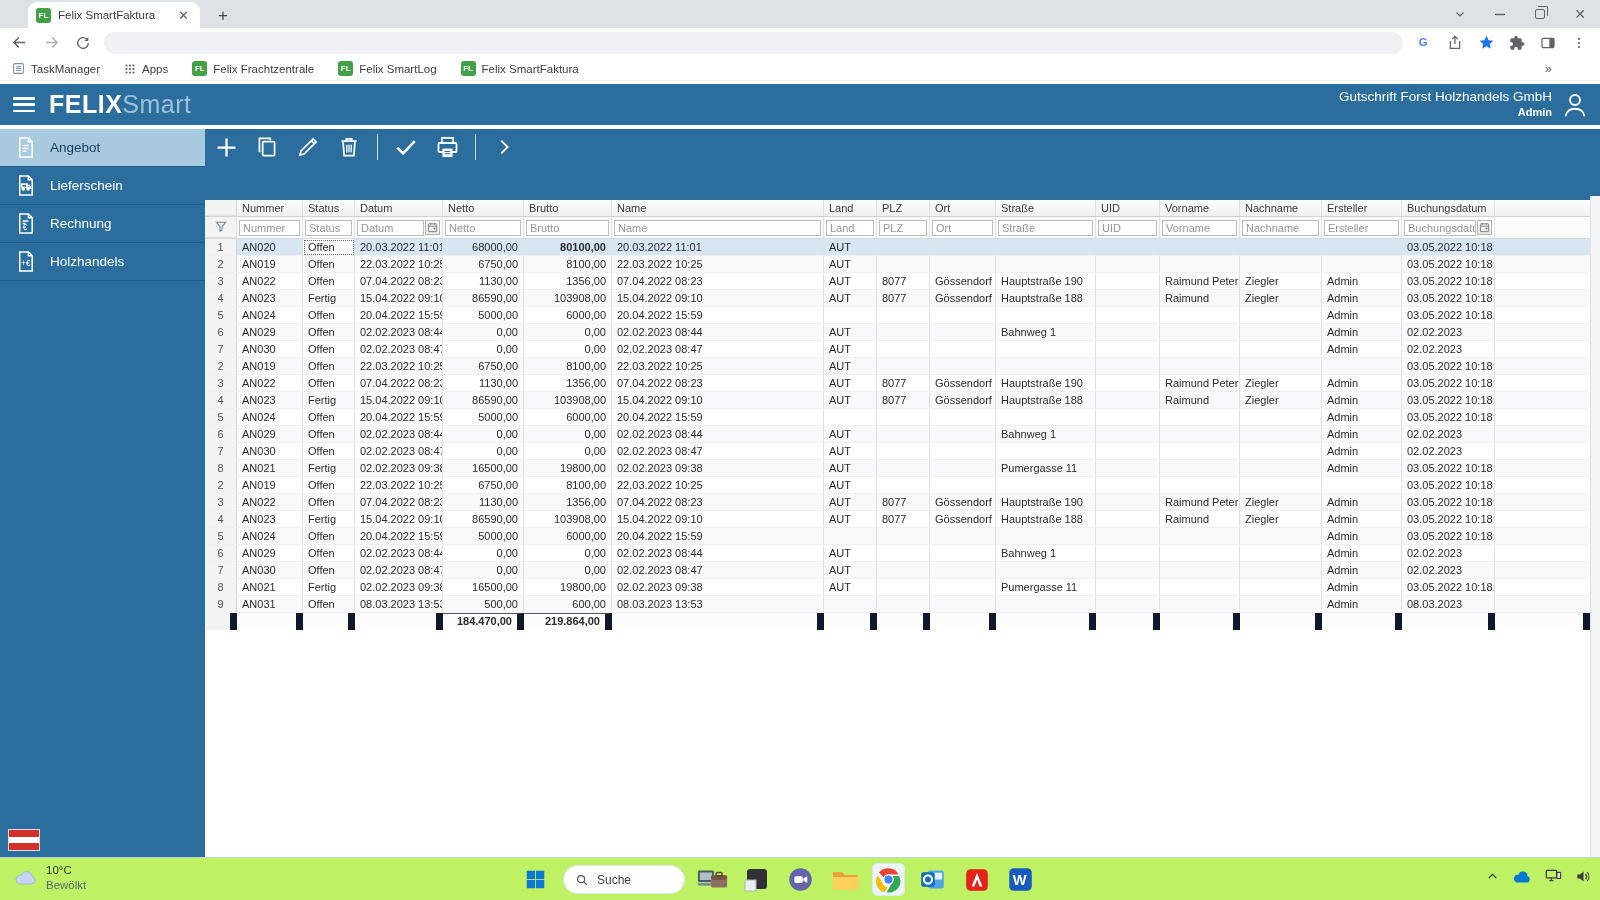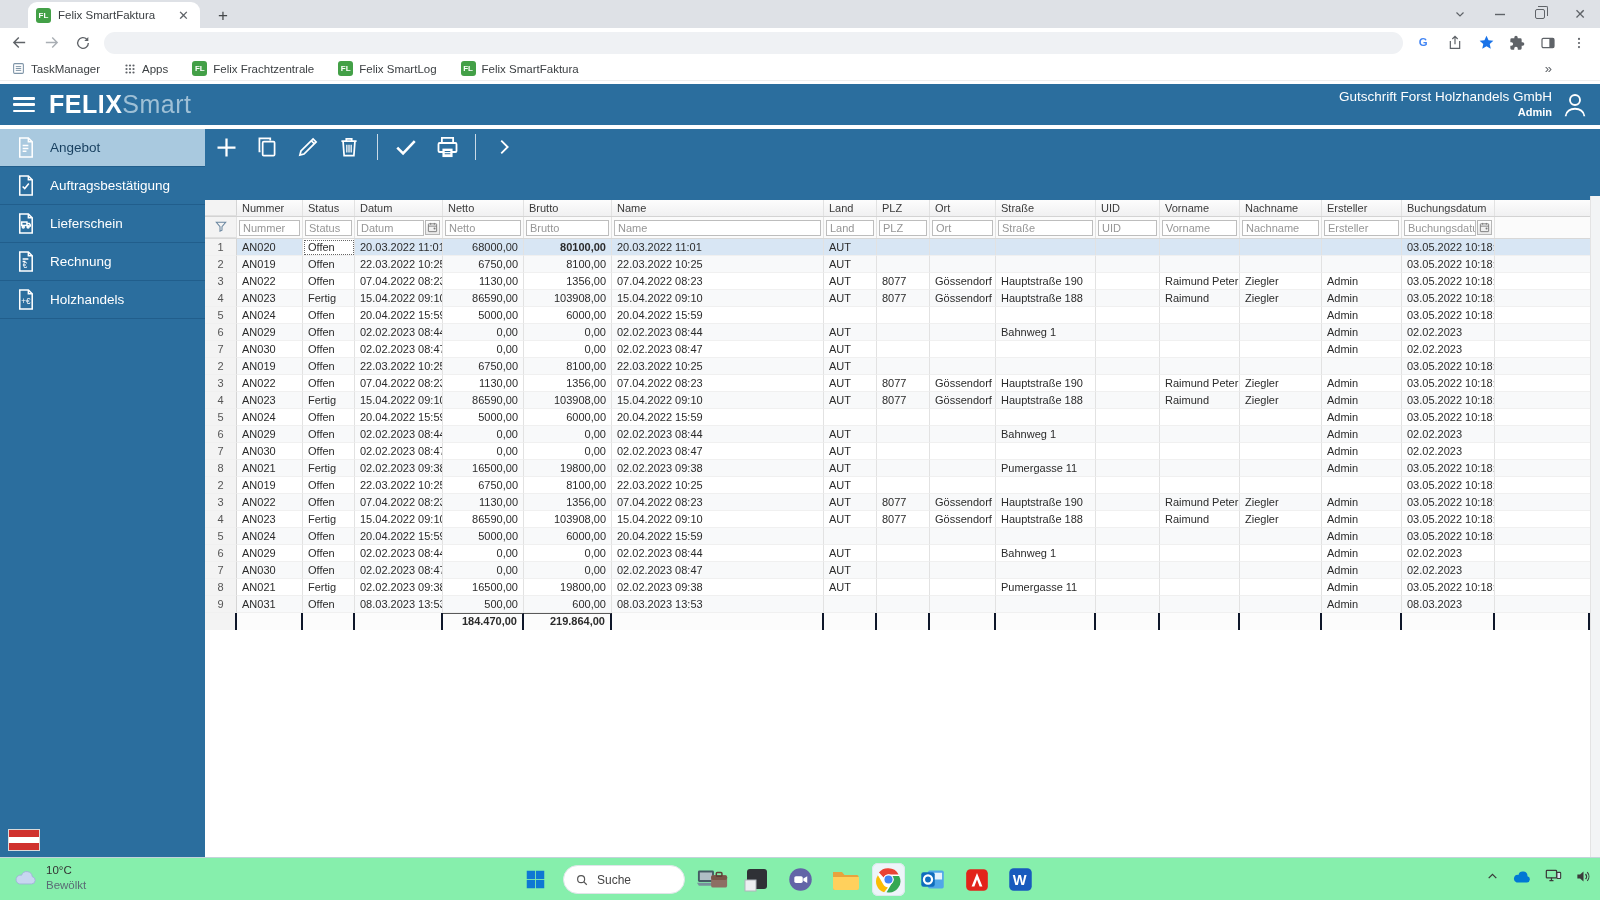--- a/index.html
+++ b/index.html
@@ -82,24 +82,24 @@
   .g-data.alt{background:#F8F9FA;}
   .g-data.sel{background:#D8E6F4;}
   .g-data.sel .cell.focus{background:#fff;outline:1px dotted #666;outline-offset:-2px;}
   .num{text-align:right;}
   .f-cell{display:flex;align-items:center;padding:0 2px;border-right:1px solid #E2E2E2;}
   .f-input{flex:1;height:16px;border:1px solid #BDBDBD;background:#fff;font-size:11px;color:#969696;
            line-height:14px;padding:0 3px;white-space:nowrap;overflow:hidden;font-family:"Liberation Sans",sans-serif;}
   .cal-btn{width:15px;height:15px;border:1px solid #B5B5B5;background:linear-gradient(#FFF,#E8E8E8);margin-left:1px;
            flex:none;display:flex;align-items:center;justify-content:center;}
   .g-total{height:17px;background:#FCFCFC;}
-  .g-total .cell{border-bottom:none;border-right:2px solid #0f172a;line-height:15px;}
+  .g-total .cell{border-bottom:none;border-right:7px solid #0f172a;line-height:15px;}
   .g-total .tval{font-weight:bold;border-top:1px solid #5A5A5A;}
   
-  .taskbar{position:absolute;top:857px;left:0;width:1600px;height:43px;background:#86efac;border-top:1px solid #C3D3DA;}
+  .taskbar{position:absolute;top:857px;left:0;width:1600px;height:43px;background:#bef264;border-top:1px solid #C3D3DA;}
   .weather{position:absolute;left:14px;top:5px;display:flex;align-items:center;gap:8px;}
   .w-temp{font-size:11.5px;color:#333;line-height:1.3;}
   .w-cond{font-size:11.5px;color:#5A6B75;line-height:1.3;}
   .tb-center{position:absolute;left:519px;top:5px;display:flex;align-items:center;gap:11px;height:33px;}
   .tb-app{width:33px;height:33px;display:flex;align-items:center;justify-content:center;border-radius:6px;}
   .tb-app.active{background:#EDF5F9;box-shadow:0 0 0 1px #DCE8EE inset;}
   .tb-search{width:122px;height:29px;background:#fff;border:1px solid #DFE5E8;border-radius:15px;
              display:flex;align-items:center;gap:8px;padding-left:11px;font-size:12px;color:#444;}
   .tray{position:absolute;right:8px;top:11px;display:flex;align-items:center;gap:13px;color:#3A3A3A;}
   svg{display:block;}
@@ -259,30 +259,20 @@
         <nav>
             <div class="sb-item active">
               <span class="s-icon">
                 <svg width="23" height="23" viewBox="0 0 24 24">
                   <path d="M6 2h9l4 4v16H6z" fill="none" stroke="#fff" stroke-width="1.6"></path>
                   <path d="M15 2v4h4" fill="none" stroke="#fff" stroke-width="1.6"></path>
                   <path d="M9 10h6M9 13h6M9 16h4" fill="none" stroke="#fff" stroke-width="1.6"></path>
                 </svg>
               </span>
               <span>Angebot</span>
-            </div>
-            <div class="sb-item">
-              <span class="s-icon">
-                <svg width="23" height="23" viewBox="0 0 24 24">
-                  <path d="M6 2h9l4 4v16H6z" fill="none" stroke="#fff" stroke-width="1.6"></path>
-                  <path d="M15 2v4h4" fill="none" stroke="#fff" stroke-width="1.6"></path>
-                  <path d="M9 13l2.2 2.2L15.5 10" fill="none" stroke="#fff" stroke-width="1.6"></path>
-                </svg>
-              </span>
-              <span>Auftragsbestätigung</span>
             </div>
             <div class="sb-item">
               <span class="s-icon">
                 <svg width="23" height="23" viewBox="0 0 24 24">
                   <path d="M6 2h9l4 4v16H6z" fill="none" stroke="#fff" stroke-width="1.6"></path>
                   <path d="M15 2v4h4" fill="none" stroke="#fff" stroke-width="1.6"></path>
                   <rect x="8" y="10.5" width="5.5" height="3.5" fill="none" stroke="#fff" stroke-width="1.6"></rect>
                   <path d="M13.5 12h2.5l1 1.5v1h-3.5" fill="none" stroke="#fff" stroke-width="1.6"></path>
                   <circle cx="9.7" cy="15.7" r="1" fill="none" stroke="#fff" stroke-width="1.6"></circle>
                   <circle cx="14.7" cy="15.7" r="1" fill="none" stroke="#fff" stroke-width="1.6"></circle>

